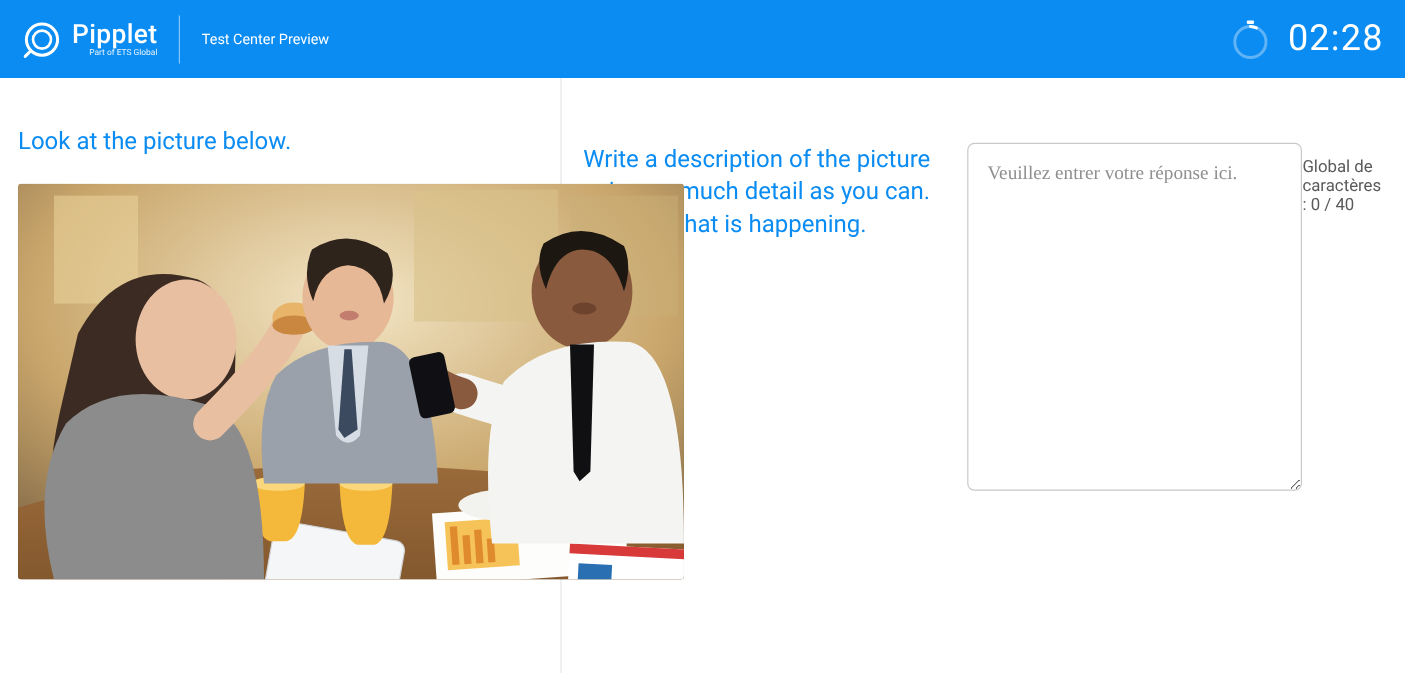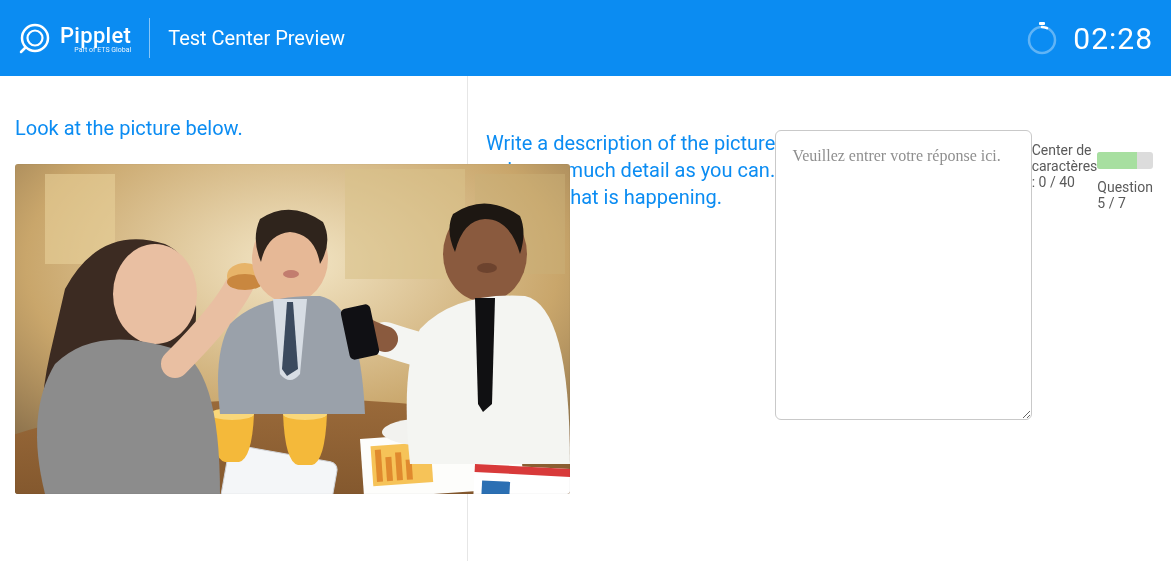--- a/index.html
+++ b/index.html
@@ -1,38 +1,38 @@
 <!DOCTYPE html>
 <html><head>
   <meta charset="utf-8">
   <style>
     * { margin: 0; padding: 0; box-sizing: border-box; }
     body { font-family: -apple-system, BlinkMacSystemFont, "Segoe UI", Roboto, Helvetica, Arial, sans-serif; background: #fff; width: 1171px; height: 561px; overflow: hidden; }
     
     .header {
       width: 100%;
-      height: 76px;
+      height: 65px;
       background: #0b8cf2;
       display: flex;
       align-items: center;
       padding: 0 18px;
       color: #fff;
     }
     .logo-wrap {
       display: flex;
       align-items: center;
       gap: 8px;
       padding-right: 18px;
       border-right: 1px solid rgba(255,255,255,0.5);
       height: 40px;
     }
     .logo-icon svg { display: block; }
     .logo-text { font-size: 22px; font-weight: 500; letter-spacing: 0.3px; }
     .logo-sub { font-size: 7px; opacity: 0.9; margin-top: -2px; text-align: right; }
-    .page-title { font-size: 20px; margin-left: 18px; font-weight: 400; }
+    .page-title { font-size: 12px; margin-left: 18px; font-weight: 400; }
     .header-spacer { flex: 1; }
     .timer-wrap { display: flex; align-items: center; gap: 14px; }
     .timer-icon svg { display: block; }
     .timer-text { font-size: 30px; font-weight: 400; letter-spacing: 1px; }
     
     .main {
       display: flex;
       width: 100%;
       height: calc(561px - 63px);
     }
@@ -225,24 +225,16 @@
 
         <rect x="0" y="0" width="555" height="330" fill="none" stroke="rgba(0,0,0,0.05)"></rect>
       </svg>
     </div>
   </div>
 
   <div class="right">
     <div class="right-title">Write a description of the picture using as much detail as you can. Explain what is happening.</div>
     <textarea class="answer-box" placeholder="Veuillez entrer votre réponse ici." style=""></textarea>
     <div class="char-count">
-      <span>Center de caractères : </span><span>0</span> / <span>40</span>
+      <span>Global de caractères : </span><span>0</span> / <span>40</span>
     </div>
-    <div class="progress-wrap">
-      <div class="progress-bar">
-        <div class="progress-fill" id="progress-fill" style="width: 71%;"></div>
-      </div>
-      <div class="progress-label">
-        <span>Question </span><span>5</span> / <span>7</span>
-      </div>
-    </div>
   </div>
 </div>
 
 </body></html>

